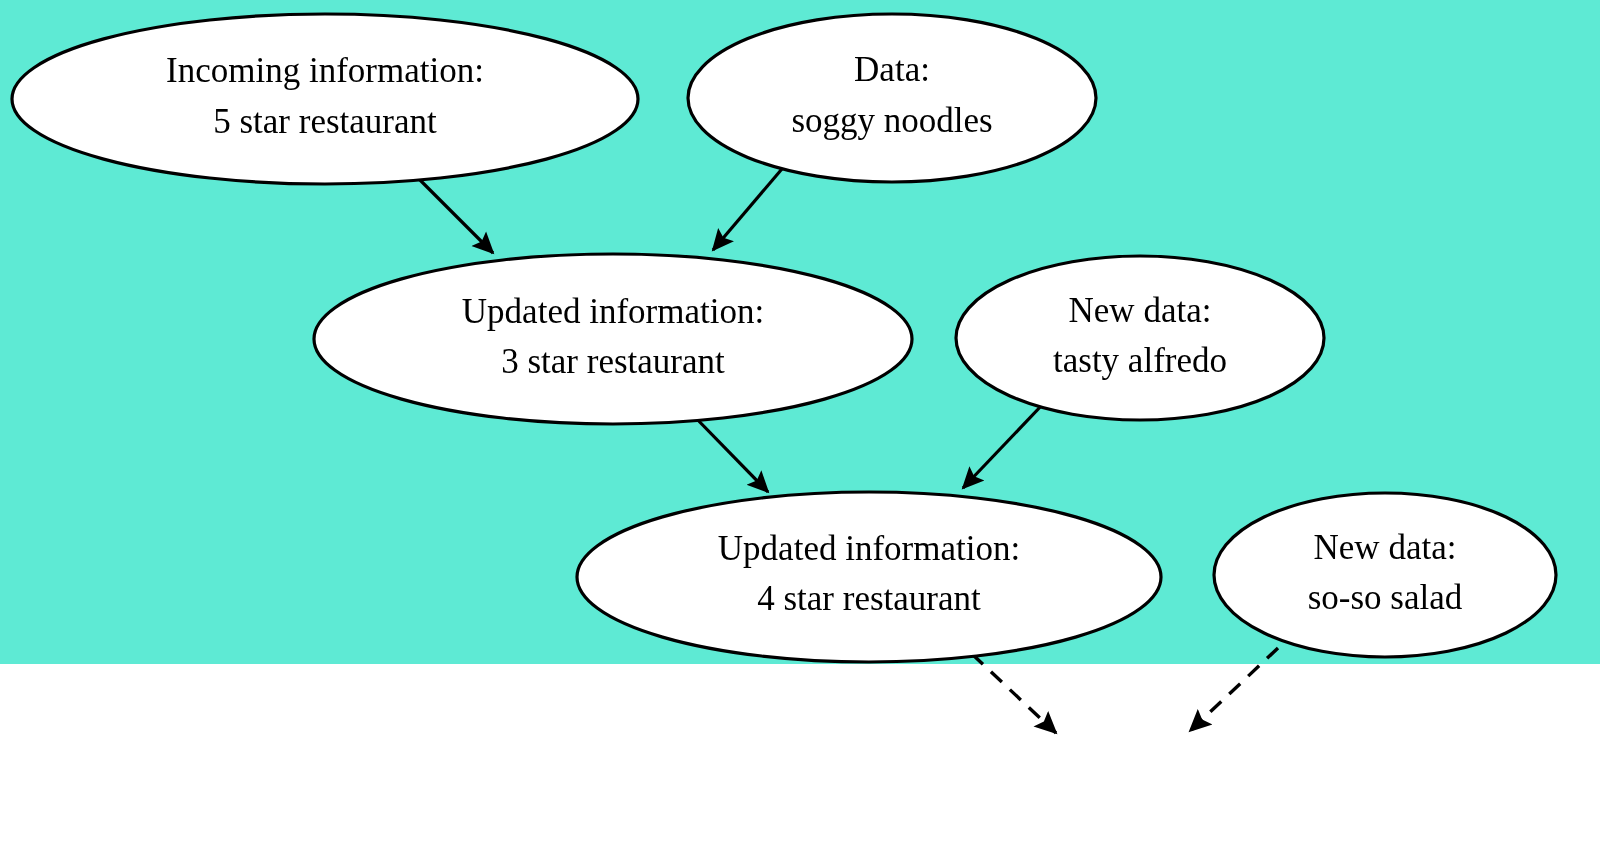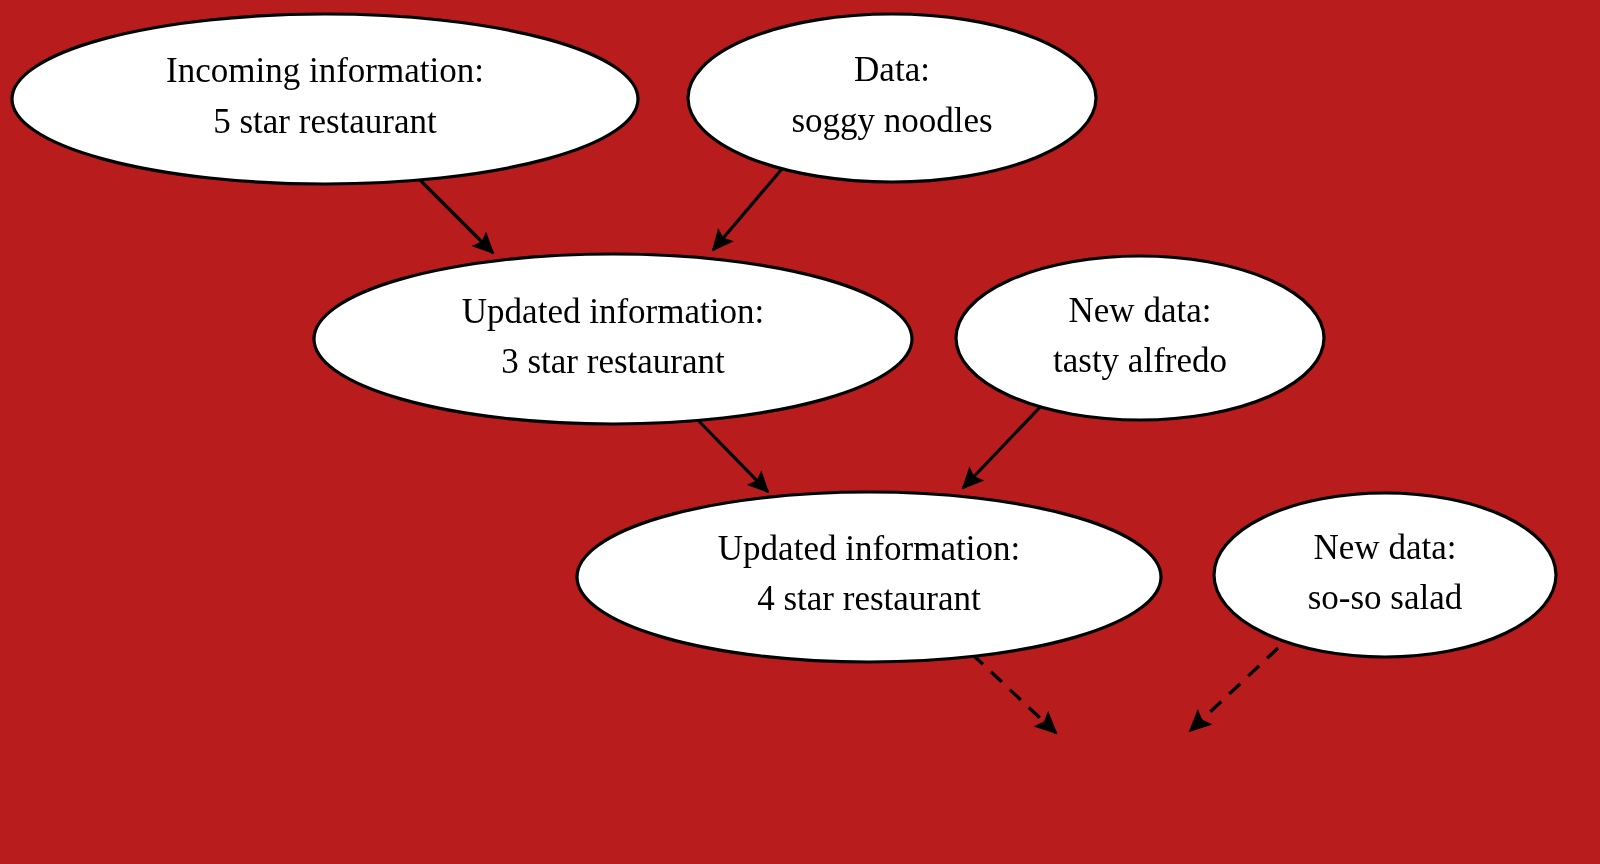--- a/index.html
+++ b/index.html
@@ -10,22 +10,22 @@
   }
   body {
     width: 1600px;
     height: 864px;
     overflow: hidden;
     font-family: "Liberation Serif", "DejaVu Serif", serif;
   }
   #canvas-root {
     position: relative;
     width: 1600px;
-    height: 864px;
-    background: #b91c1c;
+    height: 664px;
+    background: #5eead4;
   }
   #diagram-svg {
     display: block;
     width: 1600px;
     height: 864px;
   }
   .node-ellipse {
     fill: #ffffff;
     stroke: #000000;
     stroke-width: 3.2;

